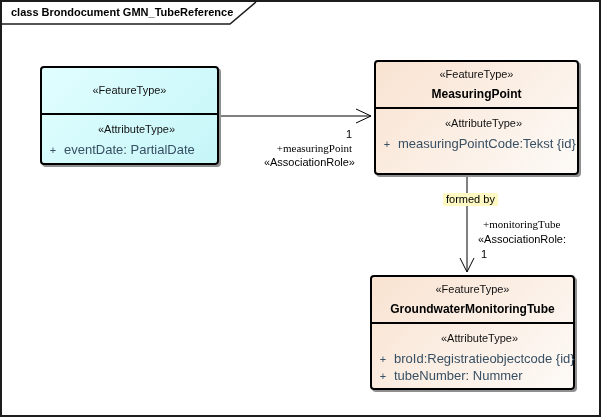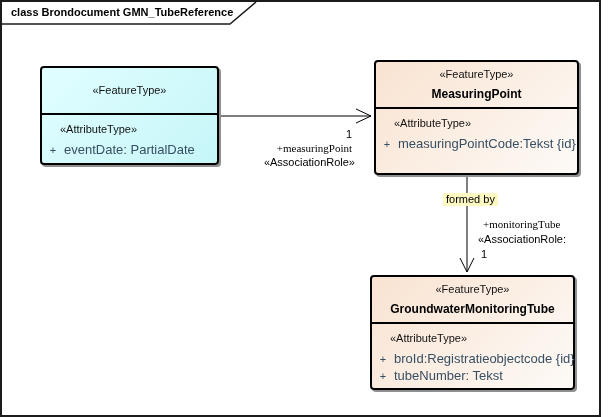--- a/index.html
+++ b/index.html
@@ -39,21 +39,21 @@
     gap:6px;
     border-radius:6px;
   }
   .stereotype{font-size:11px;color:#111;line-height:13px;white-space:nowrap;}
   .class-name{font-size:12px;font-weight:bold;color:#000;line-height:14px;white-space:nowrap;}
   .box-attrs{
     border-top:2px solid var(--box-border,#000);
     flex:1 1 auto;
     padding:8px 4px 0 0;
   }
-  .attr-hdr{font-size:11px;color:#111;padding-left:18px;margin-bottom:6px;line-height:13px;white-space:nowrap;}
+  .attr-hdr{font-size:11px;color:#111;padding-left:18px;margin-bottom:6px;line-height:13px;white-space:nowrap;text-align:center;}
   .attr-row{display:flex;align-items:baseline;line-height:16px;margin-top:1px;}
   .attr-vis{width:22px;flex:0 0 22px;text-align:center;font-size:11px;color:var(--attribute-text,#374F63);}
   .attr-text{font-size:13px;color:var(--attribute-text,#374F63);white-space:nowrap;}
   
   .edge-label{position:absolute;font-size:11px;color:#000;white-space:nowrap;line-height:13px;}
   .lbl-right{text-align:right;}
   .lbl-mp-mult      {top:126px;right:247px;}
   .lbl-mp-role      {top:140px;right:247px;font-family:Liberation Serif, serif;}
   .lbl-mp-stereo    {top:154px;right:244px;}
   .lbl-formedby     {top:191px;left:441px;background:#fef9c3;padding:0 3px;}
@@ -119,21 +119,21 @@
       <div class="class-name">GroundwaterMonitoringTube</div>
     </div>
     <div class="box-attrs">
       <div class="attr-hdr">«AttributeType»</div>
       <div class="attr-row">
         <span class="attr-vis">+</span>
         <span class="attr-text">broId:Registratieobjectcode {id}</span>
       </div>
       <div class="attr-row">
         <span class="attr-vis">+</span>
-        <span class="attr-text">tubeNumber: Tekst</span>
+        <span class="attr-text">tubeNumber: Nummer</span>
       </div>
     </div>
   </div>
 
   <div class="edge-label lbl-right lbl-mp-mult">1</div>
   <div class="edge-label lbl-right lbl-mp-role">+measuringPoint</div>
   <div class="edge-label lbl-right lbl-mp-stereo">«AssociationRole»</div>
 
   <div class="edge-label lbl-formedby">formed by</div>
   <div class="edge-label lbl-mt-role">+monitoringTube</div>

